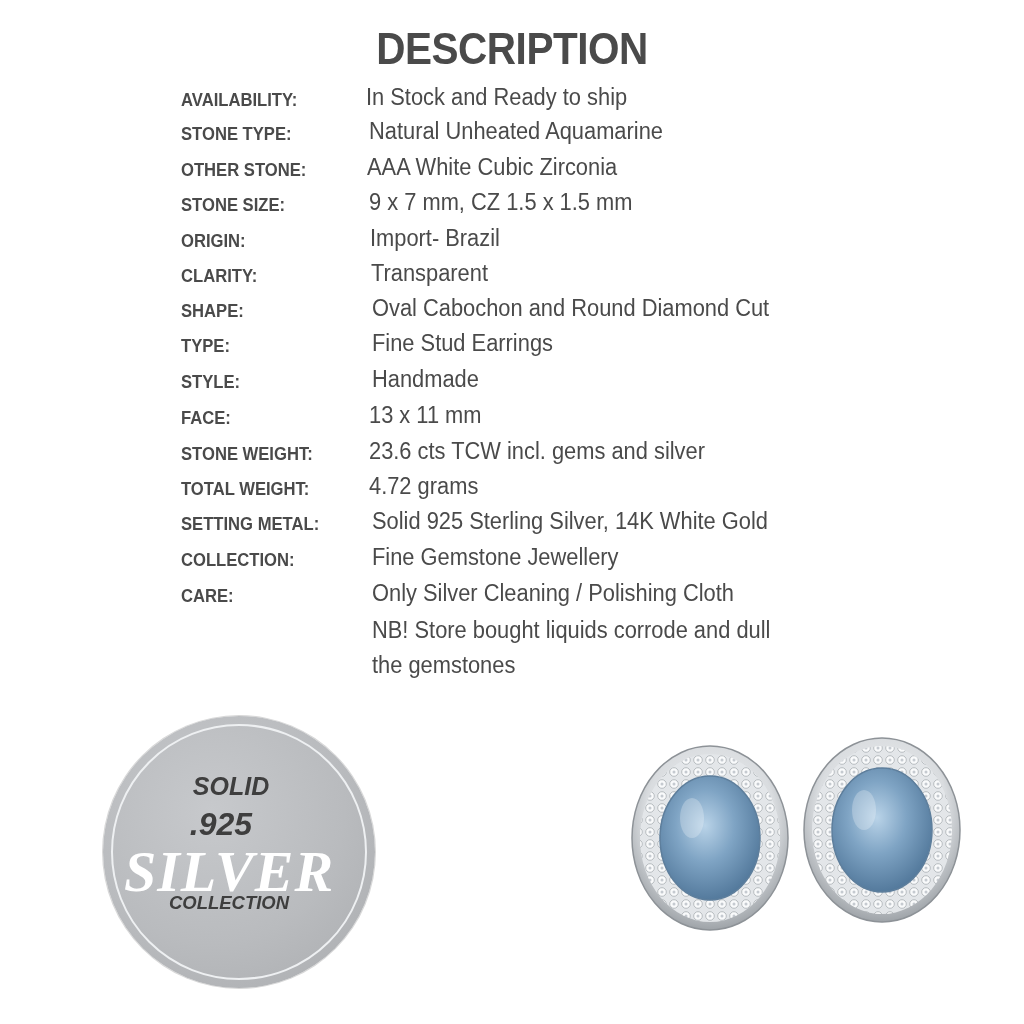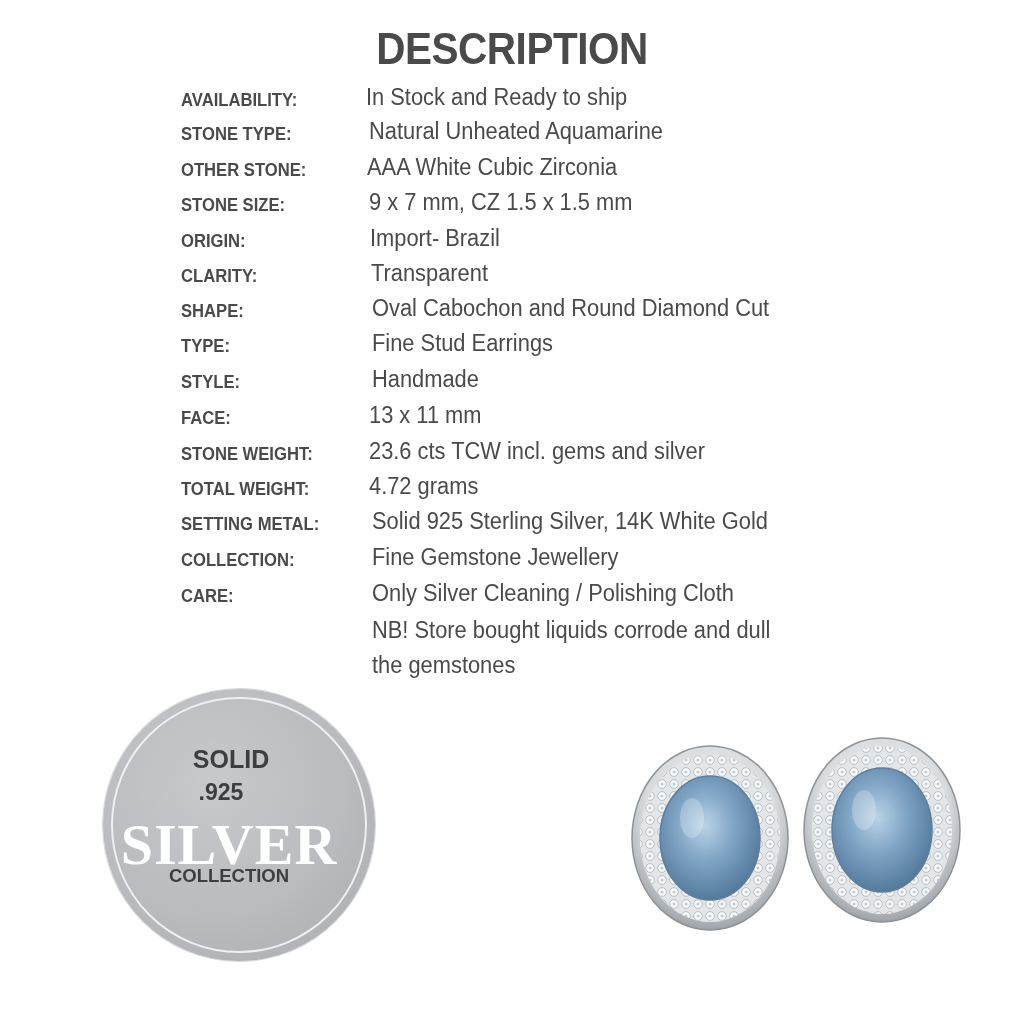--- a/index.html
+++ b/index.html
@@ -1,27 +1,27 @@
 <!DOCTYPE html>
 <html><head>
 <meta charset="utf-8">
 <style>
   html, body { margin:0; padding:0; background:#ffffff; }
   body { width:1024px; height:1024px; position:relative; overflow:hidden; font-family:"Liberation Sans", sans-serif; color:#444; }
   .title { position:absolute; left:0; width:1024px; top:24px; text-align:center; font-weight:bold; font-size:44px; color:#4a4a4a; letter-spacing:-0.5px; transform:scaleX(0.92); }
   .spec-row { position:absolute; left:181px; height:30px; }
   .label { position:absolute; left:0; top:6px; font-weight:bold; font-size:17.5px; color:#4a4a4a; white-space:nowrap; transform-origin:left; transform:scaleX(0.95); }
   .value { position:absolute; top:0; font-size:23px; color:#4a4a4a; white-space:nowrap; transform-origin:left; transform:scaleX(0.95); }
-  .badge { position:absolute; left:103px; top:689px; width:272px; height:272px; border-radius:50%;
+  .badge { position:absolute; left:103px; top:716px; width:272px; height:272px; border-radius:50%;
     background: radial-gradient(circle at 40% 35%, #c7c9cc 0%, #b9bbbe 55%, #a9abae 100%);
-    box-shadow: 0 0 0 1px #d8d8d8; }
+    box-shadow: 0 0 0 1px #d8d8d8; font-style: italic; }
   .badge-ring { position:absolute; left:8px; top:8px; right:8px; bottom:8px; border-radius:50%; border:2px solid #eef0f2; }
   .badge-text { position:absolute; left:0; width:100%; text-align:center; }
   .b-solid { top:56px; font-weight:bold; font-size:25px; color:#3e3e3e; left:-8px; }
-  .b-925 { top:90px; font-weight:bold; font-size:23px; color:#3e3e3e; left:-18px; }
+  .b-925 { top:90px; font-weight:bold; font-size:32px; color:#3e3e3e; left:-18px; }
   .b-silver { top:122px; font-family:"Liberation Serif", serif; font-weight:bold; font-size:58px; color:#ffffff; letter-spacing:1px; left:-10px; }
   .b-guar { top:176px; font-weight:bold; font-size:18.5px; color:#3e3e3e; left:-10px; }
   .earrings { position:absolute; left:620px; top:730px; width:350px; height:210px; }
 </style>
 </head>
 <body>
 
 <div class="title">DESCRIPTION</div>
 
 <div>

